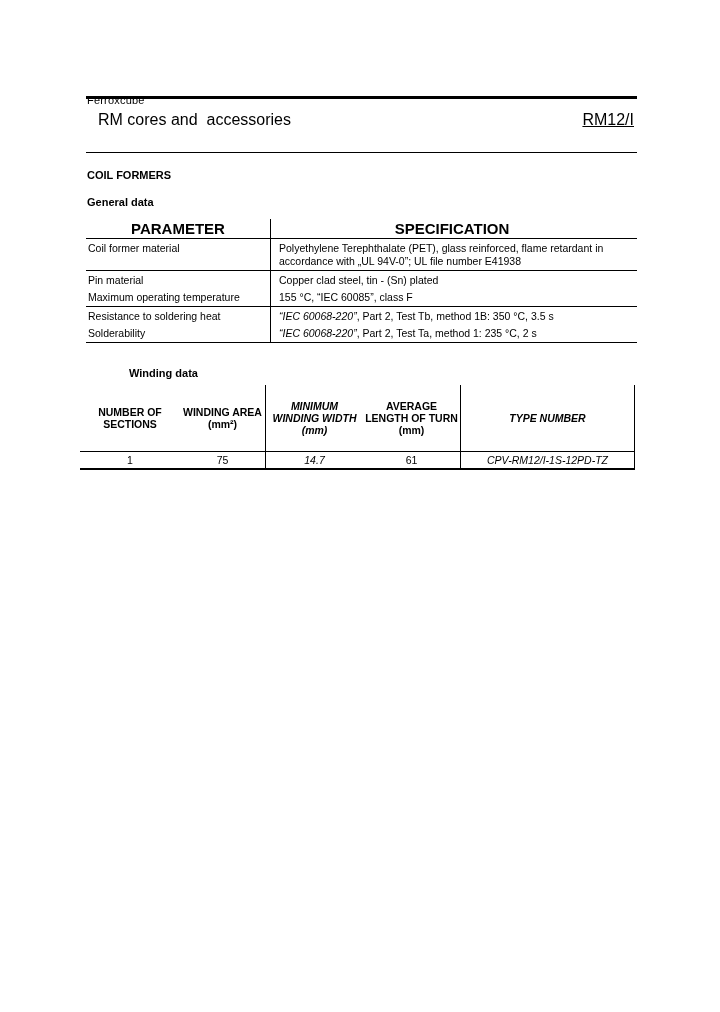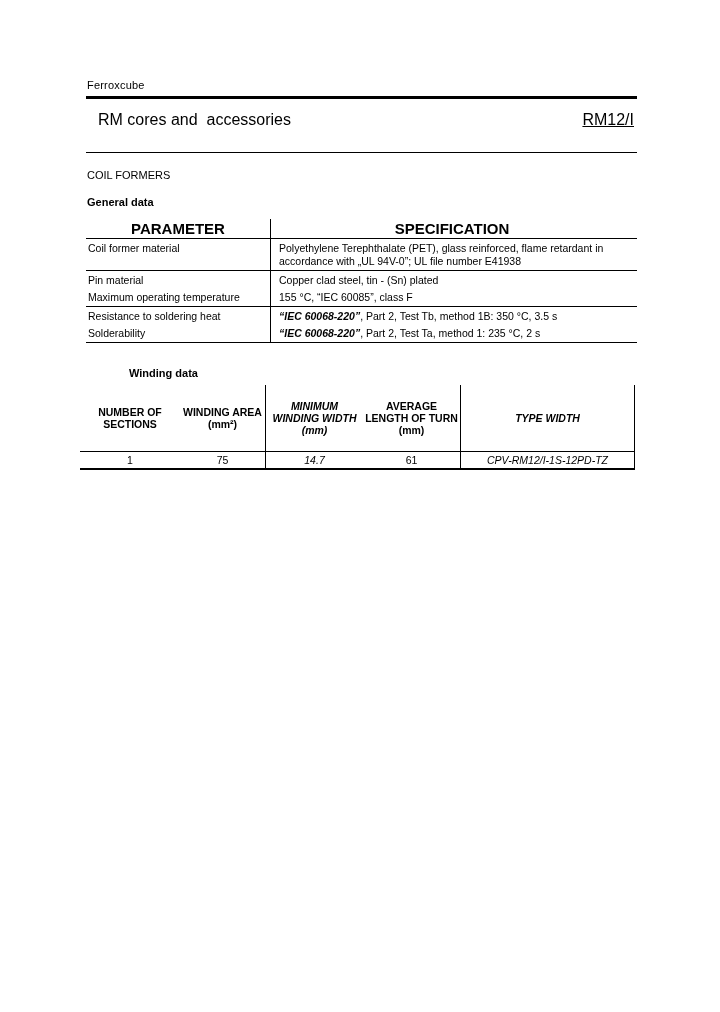--- a/index.html
+++ b/index.html
@@ -8,44 +8,44 @@
     position:relative;
     width:720px; height:1012px;
     background:#ffffff;
     font-family:"Liberation Sans","DejaVu Sans",sans-serif;
     color:#000;
     overflow:hidden;
   }
   .abs { position:absolute; }
 
   
-  .brand { left:87px; top:79px; font-size:11px; letter-spacing:.2px; }
+  .brand { left:87px; top:94px; font-size:11px; letter-spacing:.2px; }
   .rule-thick { left:86px; top:96px; width:551px; height:3px; background:#000; }
   .title-row {
     left:98px; top:111px; width:550px;
     display:flex; justify-content:space-between; align-items:baseline;
     font-size:16px; white-space:pre;
   }
   .doc-ref { padding-right:14px;text-decoration:underline; }
   .rule-thin { left:86px; top:152px; width:551px; height:1px; background:#000; }
 
-  .h-section { left:87px; top:169px; font-size:11px; font-weight:normal; }
+  .h-section { left:87px; top:169px; font-size:11px; font-weight:bold; }
   .h-sub1    { left:87px; top:196px; font-size:11px; font-weight:bold; }
   .h-sub2    { left:87px; top:367px; font-size:11px; font-weight:bold;margin-left:42px; }
 
   
   .t1 { left:86px; top:219px; width:551px; font-size:10.5px; line-height:13px; }
   .t1-row { display:grid; grid-template-columns:184px 1fr; }
   .t1-row > div { padding:2px 0 2px 2px; }
   .t1-row > .spec { border-left:1px solid #000; padding-left:8px; padding-right:4px; }
   .t1-head > div { font-weight:bold; font-size:15px; text-align:center; padding:3px 0; }
   .t1-head > .spec { padding-left:0; }
   .bb { border-bottom:1px solid #000; }
   .pad2 { padding-top:3px !important; }
-  .em { font-style:italic;font-weight:bold; }
+  .em { font-style:italic; }
 
   
   .t2 { left:80px; top:385px; width:555px; font-size:10.5px; }
   .t2-grid { display:grid; grid-template-columns:100px 85px 98px 97px 175px; }
   .t2-head { height:67px; border-bottom:1px solid #000; }
   .t2-head > div {
     display:flex; flex-direction:column; justify-content:center;
     text-align:center; font-weight:bold; line-height:12px; padding:2px;
   }
   .vl { border-left:1px solid #000;font-style:italic; }
@@ -114,21 +114,21 @@
       </div>
       <div class="vl">
         <span>MINIMUM WINDING WIDTH</span>
         <span>(mm)</span>
       </div>
       <div>
         <span>AVERAGE LENGTH OF TURN</span>
         <span>(mm)</span>
       </div>
       <div class="vl vr">
-        <span>TYPE WIDTH</span>
+        <span>TYPE NUMBER</span>
         <span></span>
       </div>
     </div>
     <div class="t2-grid t2-row">
       <div>1</div>
       <div>75</div>
       <div class="vl">14.7</div>
       <div>61</div>
       <div class="vl vr">CPV-RM12/I-1S-12PD-TZ</div>
     </div>

